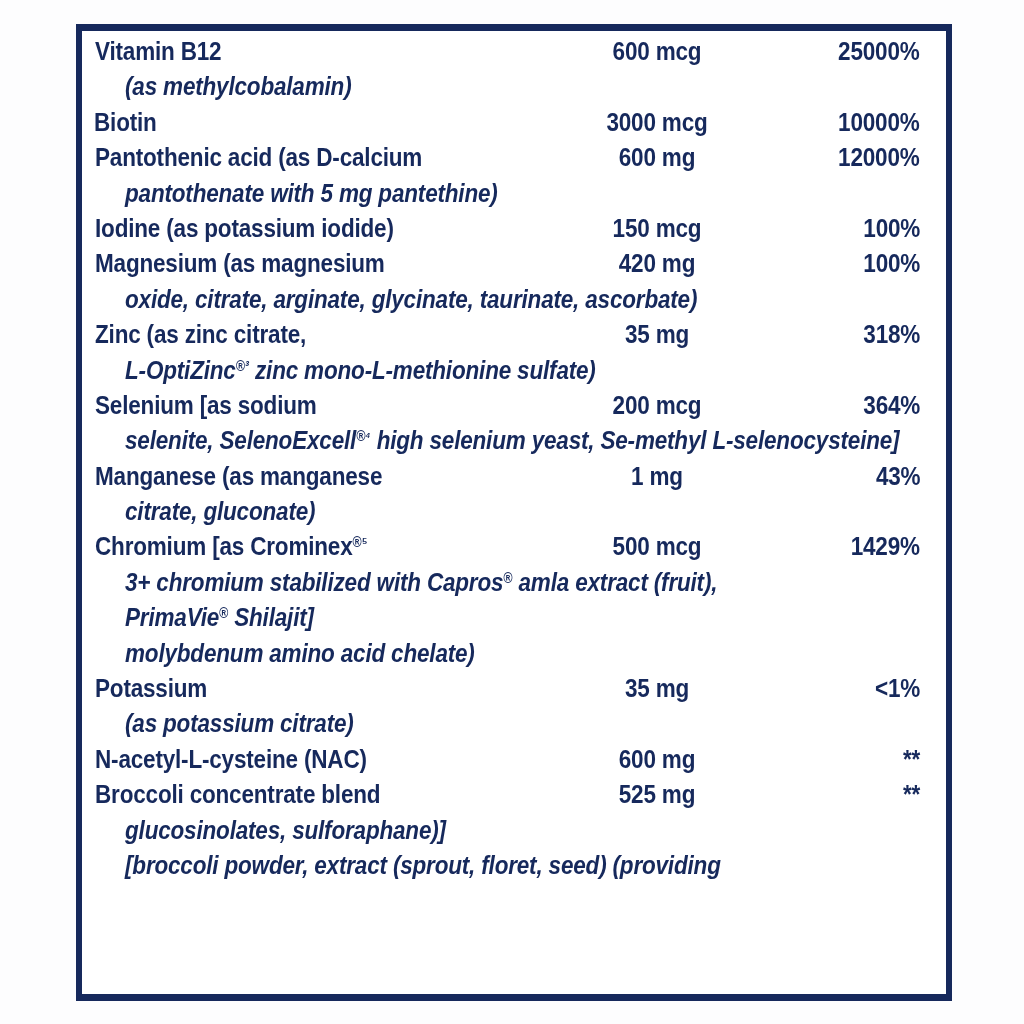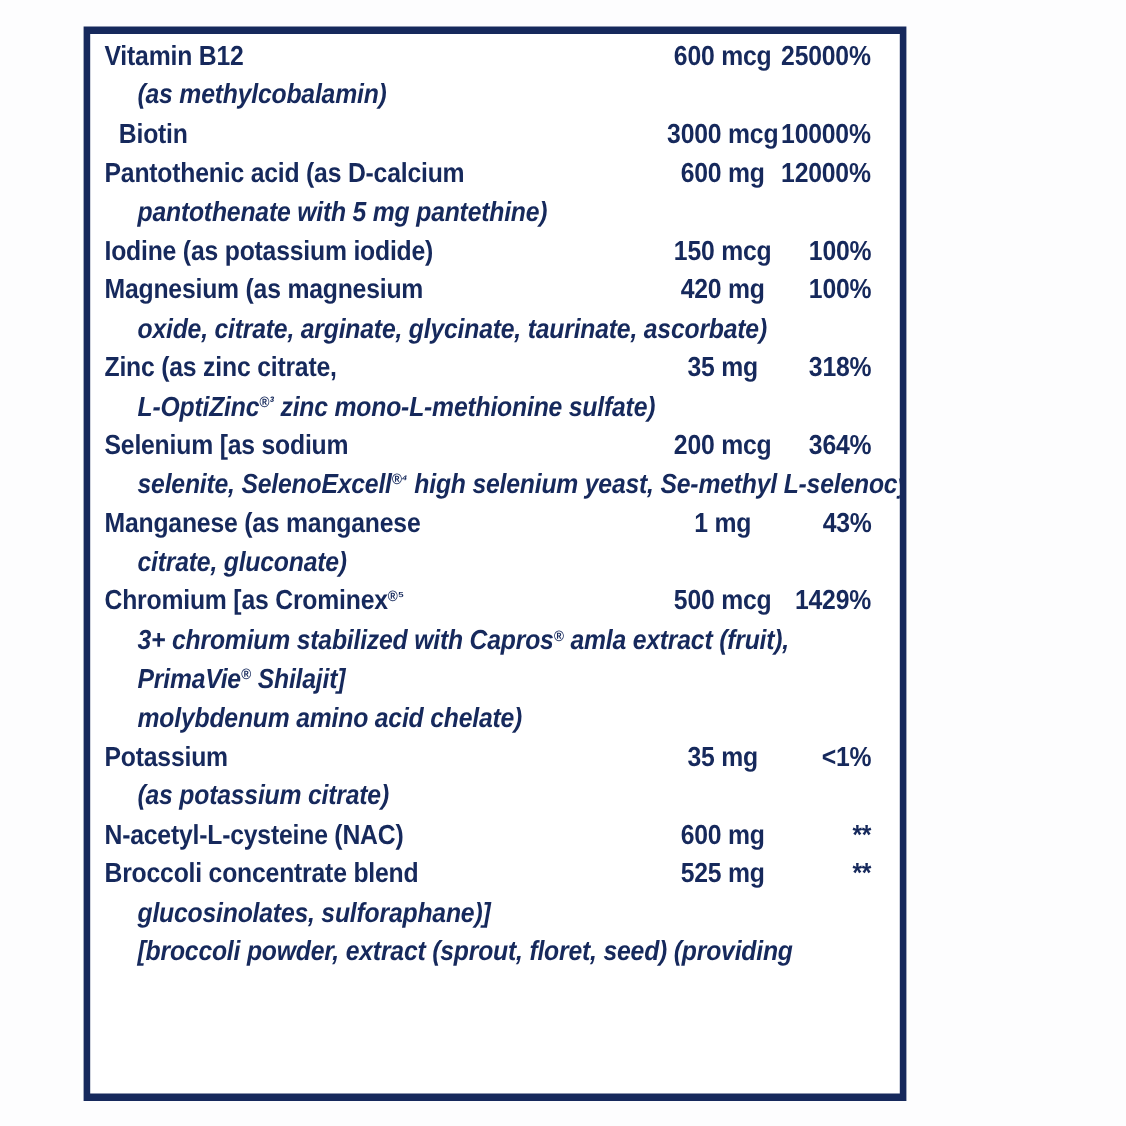--- a/index.html
+++ b/index.html
@@ -7,21 +7,21 @@
     padding: 0;
     width: 1024px;
     height: 1024px;
     background: #fdfdfe;
     font-family: "Liberation Sans", "DejaVu Sans", sans-serif;
   }
   .panel {
     position: absolute;
     left: 76px;
     top: 24px;
-    width: 748px;
+    width: 876px;
     height: 977px;
     box-sizing: border-box;
     border: 6px solid #16295c;
     border-top-width: 7px;
     border-bottom-width: 7px;
     background: #ffffff;
     padding-top: 3px;
     color: #16295c;
     font-weight: bold;
     font-size: 25px;
@@ -29,21 +29,21 @@
     overflow: hidden;
   }
   .line {
     height: 35.4px;
     line-height: 35.4px;
     position: relative;
     white-space: nowrap;
     padding-left: 13px;
   }
   .line.cont   { padding-left: 43px; font-style: italic; }
-  .line.indent { padding-left: 26px; }
+  .line.indent { padding-left: 12px; }
   .nm {
     display: inline-block;
     transform: scaleX(0.9);
     transform-origin: 0 50%;
   }
   .amount {
     position: absolute;
     left: 455px;
     top: 0;
     width: 240px;

